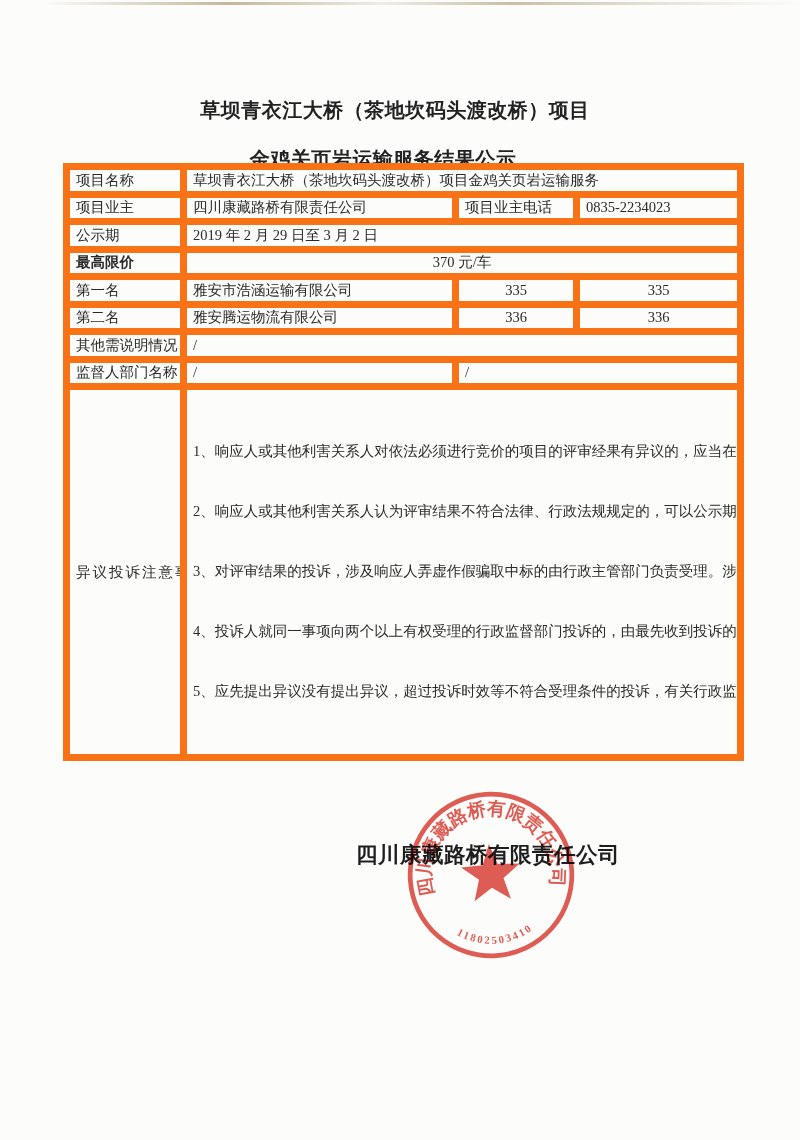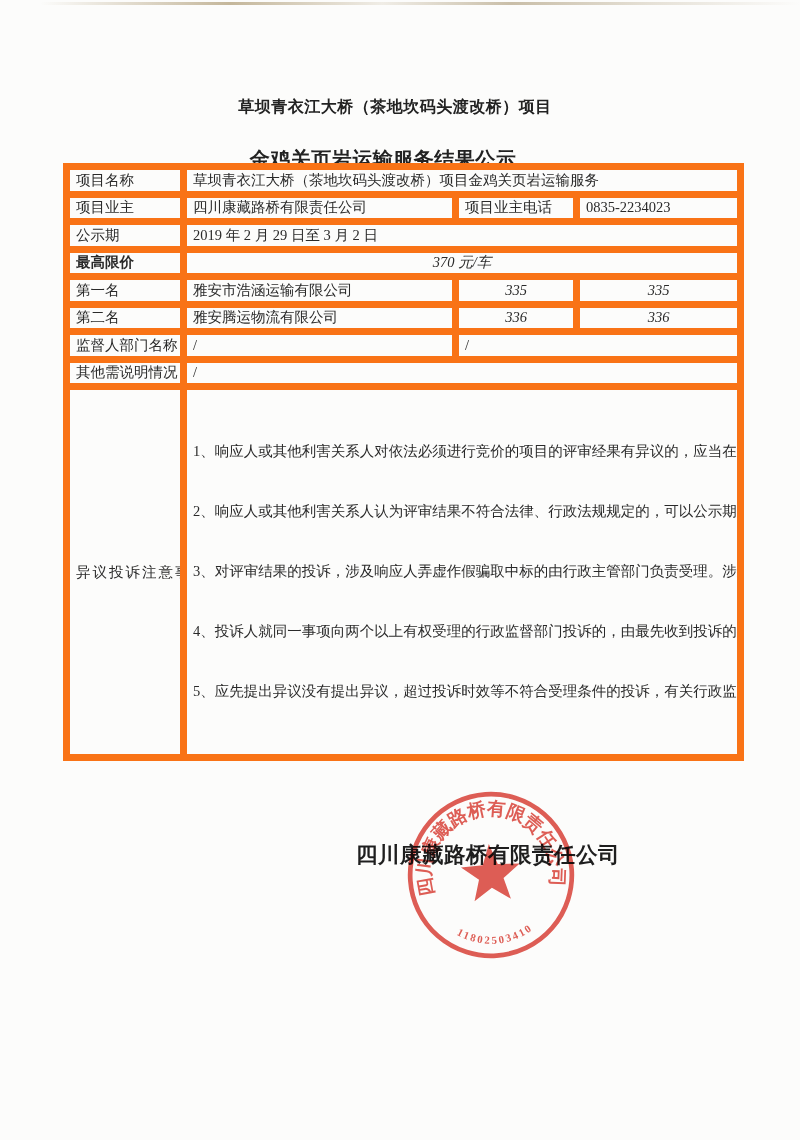--- a/index.html
+++ b/index.html
@@ -2,30 +2,30 @@
 <html><head>
 <meta charset="utf-8">
 <style>
   html,body{margin:0;padding:0;}
   body{width:800px;height:1140px;background:#e8e8e8;font-family:"Liberation Serif","DejaVu Serif",serif;}
   .page{position:relative;width:800px;height:1140px;background:#fcfcfb;overflow:hidden;}
   .scan-edge{position:absolute;top:2px;left:40px;width:760px;height:3px;
     background:linear-gradient(90deg,rgba(170,150,110,0) 0%,rgba(150,125,75,.55) 25%,rgba(170,150,110,.15) 45%,rgba(150,128,85,.5) 62%,rgba(160,140,100,.25) 80%,rgba(170,150,110,0) 100%);
     border-radius:2px;}
   .title1{position:absolute;top:97px;left:0;width:790px;text-align:center;
-    font-size:16px;font-weight:bold;color:#222;letter-spacing:.5px;}
+    font-size:20px;font-weight:bold;color:#222;letter-spacing:.5px;}
   .title2{position:absolute;top:146px;left:0;width:766px;text-align:center;
     font-size:20px;font-weight:bold;color:#222;letter-spacing:.5px;}
   table.doc{position:absolute;left:63px;top:163px;width:674px;border-collapse:collapse;table-layout:fixed;}
   table.doc td{border:7px solid #f97316;font-size:14.5px;color:#2a2a2a;
     padding:0 6px;vertical-align:middle;overflow:hidden;white-space:pre;}
   tr.r{height:27.5px;}
   td.lab{padding-left:8px;}
   td.bold{font-weight:bold;}
-  td.center{text-align:center;font-style:italic;}
+  td.center{text-align:center;}
   td.objlab{letter-spacing:2px;line-height:24px;padding-left:8px;white-space:normal;}
   td.objcell{vertical-align:top;text-align:justify;padding:4px 10px 0 11px;white-space:normal;}
   td.objcell p{margin:0;font-size:14.5px;line-height:25.9px;color:#2a2a2a;}
   tr.tall{height:371px;}
   .sig{position:absolute;top:840px;left:488px;transform:translateX(-50%);
     font-size:21.5px;font-weight:700;color:#1e1e1e;letter-spacing:.5px;white-space:nowrap;}
   .datefoot{position:absolute;top:884px;left:491px;transform:translateX(-50%);
     font-size:20px;color:#1e1e1e;letter-spacing:2px;white-space:nowrap;}
   svg.seal{position:absolute;left:405px;top:789px;width:172px;height:172px;
     mix-blend-mode:multiply;opacity:.87;transform:rotate(-4deg);}
@@ -73,27 +73,27 @@
         <td class="center">335</td>
         <td class="center">335</td>
       </tr>
       <tr class="r">
         <td class="lab">第二名</td>
         <td>雅安腾运物流有限公司</td>
         <td class="center">336</td>
         <td class="center">336</td>
       </tr>
       <tr class="r">
+        <td class="lab">其他需说明情况</td>
+        <td colspan="3">/</td>
+      </tr>
+      <tr class="r">
         <td class="lab">监督人部门名称</td>
         <td>/</td>
         <td colspan="2">/</td>
-      </tr>
-      <tr class="r">
-        <td class="lab">其他需说明情况</td>
-        <td colspan="3">/</td>
       </tr>
       <tr class="tall">
         <td class="objlab">异议投诉注意事项</td>
         <td colspan="3" class="objcell">
           <p>1、响应人或其他利害关系人对依法必须进行竞价的项目的评审经果有异议的，应当在中标候选人公示期间提出。采购人应当自收到异议之日起 3 日内作出答复；作出答复前，应当暂停采购活动。</p>
           <p>2、响应人或其他利害关系人认为评审结果不符合法律、行政法规规定的，可以公示期向有关行政监督部门进行投诉。投诉前应当先向谈判人提出异议，异议答复期间不计算在前款规定的期限内。投诉书应当符合《建设工程项目招标投标活动投诉处理办法》规定。</p>
           <p>3、对评审结果的投诉，涉及响应人弄虚作假骗取中标的由行政主管部门负责受理。涉及评审错误或评审无效的由项目审批部门负责受理。</p>
           <p>4、投诉人就同一事项向两个以上有权受理的行政监督部门投诉的，由最先收到投诉的行政监督部门负责处理。</p>
           <p>5、应先提出异议没有提出异议，超过投诉时效等不符合受理条件的投诉，有关行政监督部门不予受理；投诉人故意捏造事实、伪造证明材料或以非法手段取得证明材料进行投诉，给他人造成损失的，依法承担赔偿责任。</p>
         </td>

